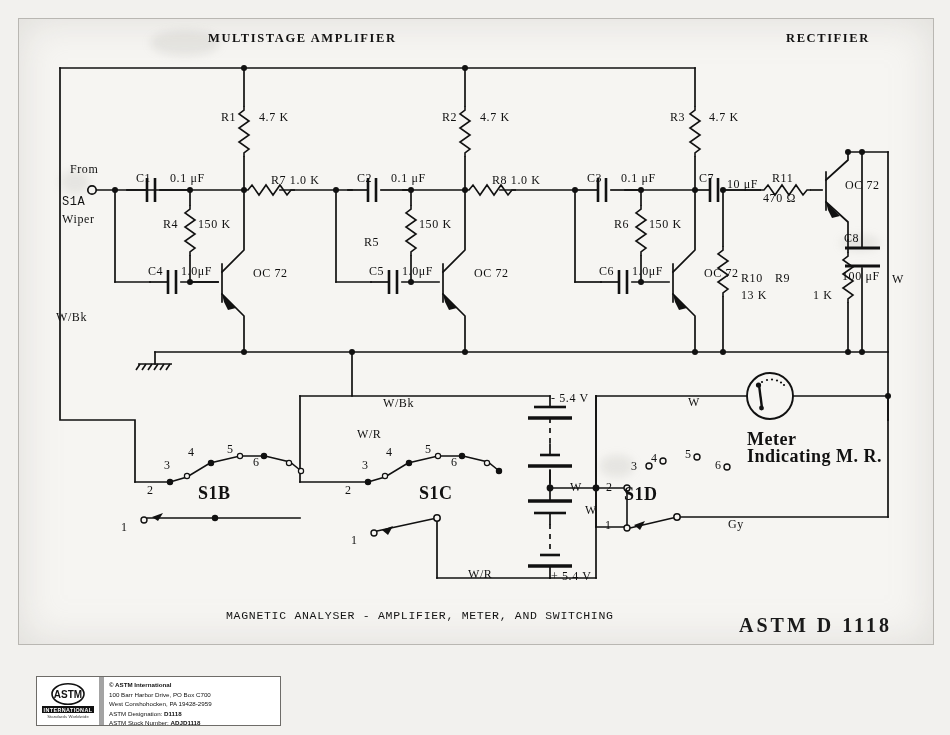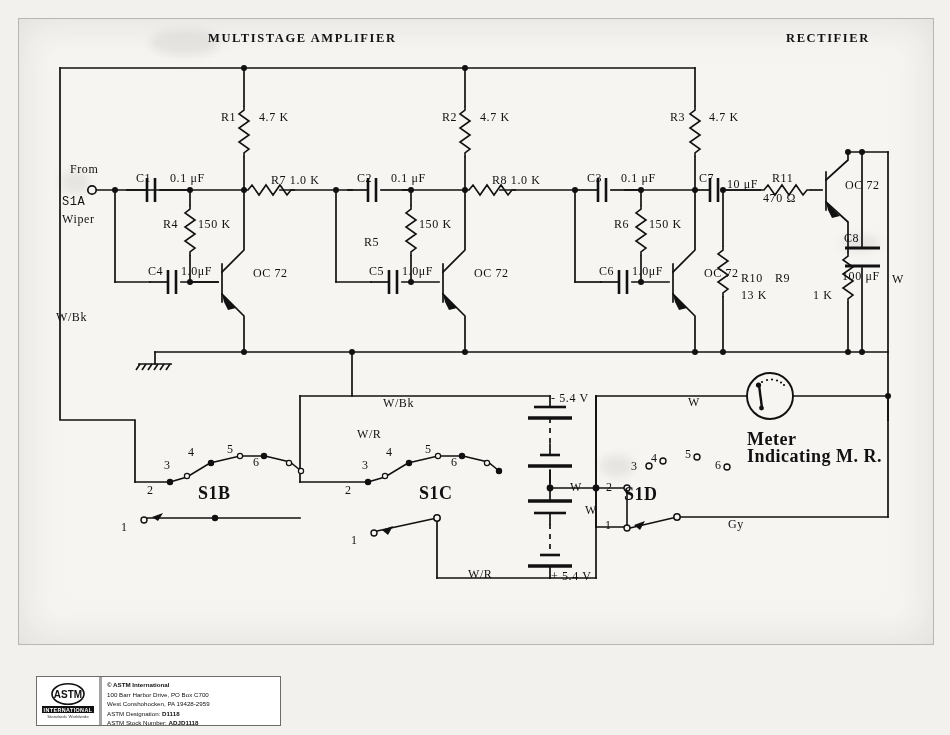--- a/index.html
+++ b/index.html
@@ -7,21 +7,21 @@
   #page{position:relative;width:950px;height:735px;background:#f2f1ee;overflow:hidden;}
   #sheet{position:absolute;left:18px;top:18px;width:914px;height:625px;background:#f6f5f2;border:1px solid #b9b7b2;box-shadow:inset 0 0 40px rgba(180,178,172,.35);}
   svg.layer{position:absolute;left:0;top:0;width:950px;height:735px;overflow:visible;}
   .txt{position:absolute;font-family:"Liberation Serif",serif;color:#111;white-space:nowrap;line-height:1;}
   .hdr{font-weight:700;font-size:12.5px;letter-spacing:1.6px;}
   .lbl{font-size:12px;letter-spacing:.6px;}
   .lbl-b{font-size:18px;font-weight:700;letter-spacing:.5px;}
   .cap-title{font-family:"Liberation Mono",monospace;font-size:11.5px;letter-spacing:.7px;color:#141414;}
   .astm-num{font-family:"Liberation Serif",serif;font-weight:700;font-size:20px;letter-spacing:3px;color:#1a1a1a;}
   #footer{position:absolute;left:36px;top:676px;width:243px;height:48px;border:1px solid #6e6c68;background:#fff;display:flex;}
-  #footer .logo{width:62px;border-right:3px solid #a3a3a3;display:flex;flex-direction:column;align-items:center;justify-content:center;gap:1px;padding:2px 0;}
+  #footer .logo{width:62px;border-right:5px solid #a3a3a3;display:flex;flex-direction:column;align-items:center;justify-content:center;gap:1px;padding:2px 0;}
   #footer .info{flex:1;padding:3px 0 0 5px;font-family:"Liberation Sans",sans-serif;font-size:6.2px;line-height:1.55;color:#111;}
   #footer .info b{font-weight:700;}
   .logo-mark{width:34px;height:22px;}
   .logo-word{font-family:"Liberation Sans",sans-serif;font-weight:700;font-size:5.4px;letter-spacing:.4px;background:#111;color:#fff;padding:.5px 2px;}
   .logo-sub{font-family:"Liberation Sans",sans-serif;font-size:4.2px;color:#333;letter-spacing:.1px;}
   .smudge{position:absolute;border-radius:50%;background:rgba(150,148,142,.16);filter:blur(4px);}
 </style>
 </head>
 <body>
 
@@ -422,20 +422,22 @@
   <div class="txt lbl-b" style="left:419px;top:484px;">S1C</div>
 
   <div class="txt lbl" style="left:606px;top:481px;">2</div>
   <div class="txt lbl" style="left:631px;top:460px;">3</div>
   <div class="txt lbl" style="left:651px;top:452px;">4</div>
   <div class="txt lbl" style="left:685px;top:448px;">5</div>
   <div class="txt lbl" style="left:715px;top:459px;">6</div>
   <div class="txt lbl" style="left:605px;top:519px;">1</div>
   <div class="txt lbl-b" style="left:624px;top:485px;text-align:right;">S1D</div>
 
+  <div class="txt cap-title" style="left:226px;top:610px;">MAGNETIC ANALYSER - AMPLIFIER, METER, AND SWITCHING</div>
+  <div class="txt astm-num" style="left:739px;top:615px;">ASTM  D  1118</div>
 
   <div id="footer">
     <div class="logo">
       <svg class="logo-mark" viewBox="0 0 34 22">
         <ellipse cx="17" cy="11" rx="16" ry="10.2" fill="none" stroke="#111" stroke-width="1.6"></ellipse>
         <text x="17" y="15" font-family="Liberation Sans, sans-serif" font-size="10" font-weight="700" text-anchor="middle" fill="#111">ASTM</text>
       </svg>
       <div class="logo-word">INTERNATIONAL</div>
       <div class="logo-sub">Standards Worldwide</div>
     </div>

